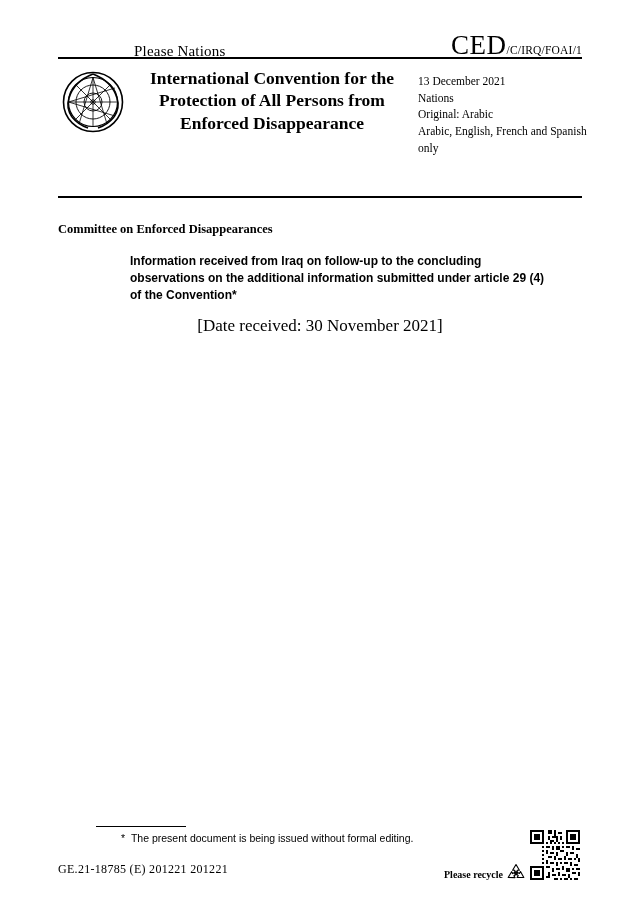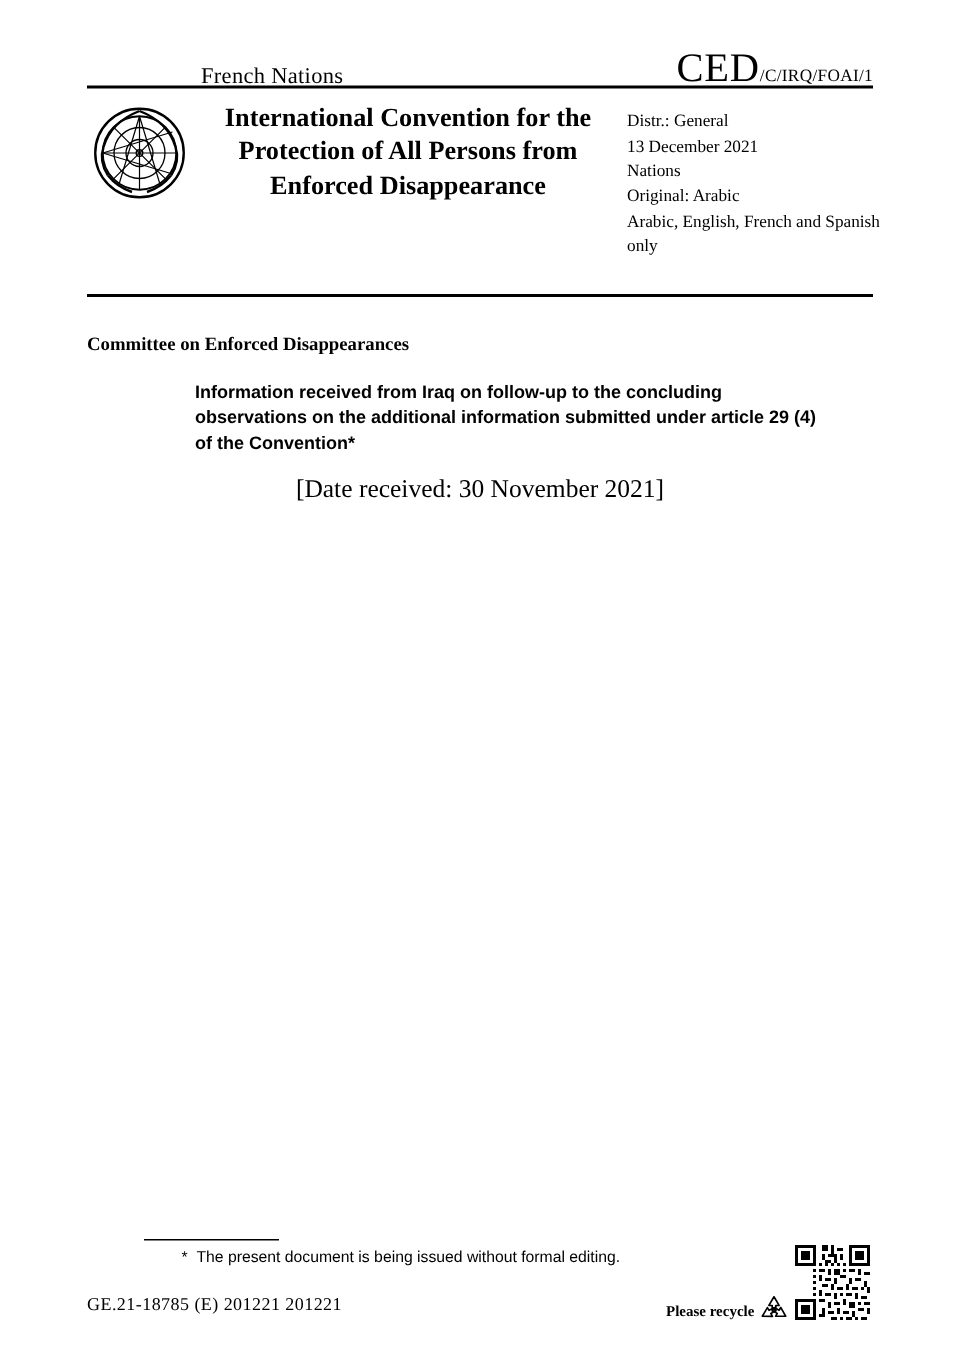--- a/index.html
+++ b/index.html
@@ -190,21 +190,21 @@
     width: 54px;
     height: 54px;
   }
 </style>
 </head>
 <body>
 
 <div class="page">
 
   <div class="hdr-row">
-    <div class="un-name">French Nations</div>
+    <div class="un-name">Please Nations</div>
     <div class="symbol">
       <span class="big">CED</span><span class="small">/C/IRQ/FOAI/1</span>
     </div>
   </div>
 
   <div class="rule-top"></div>
 
   <div class="masthead">
 
     <div class="emblem">
@@ -231,21 +231,20 @@
           <path d="M55 27 C 57 33, 56 40, 52 46"></path>
           <path d="M10 46 C 14 51, 20 55, 26 57"></path>
           <path d="M52 46 C 48 51, 42 55, 36 57"></path>
         </g>
       </svg>
     </div>
 
     <div class="conv-title">International Convention for the Protection of All Persons from Enforced Disappearance</div>
 
     <div class="distr">
-      <div>Distr.: General</div>
       <div>13 December 2021</div>
       <div>Nations</div>
       <div>Original: Arabic</div>
       <div>Arabic, English, French and Spanish only</div>
     </div>
   </div>
 
   <div class="rule-mid"></div>
 
   <div class="committee">Committee on Enforced Disappearances</div>

